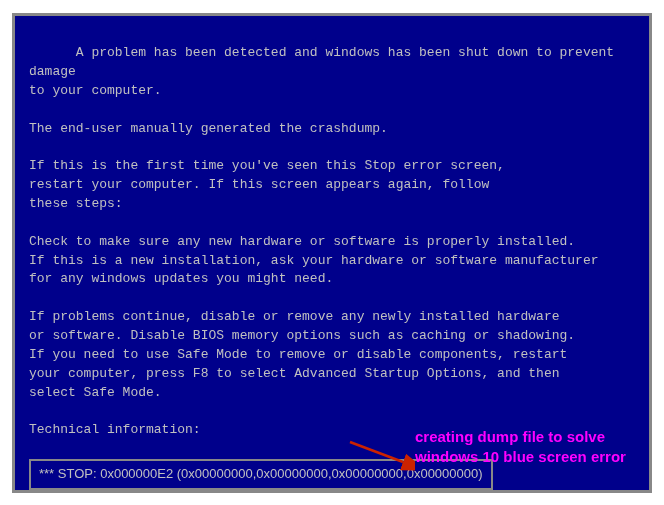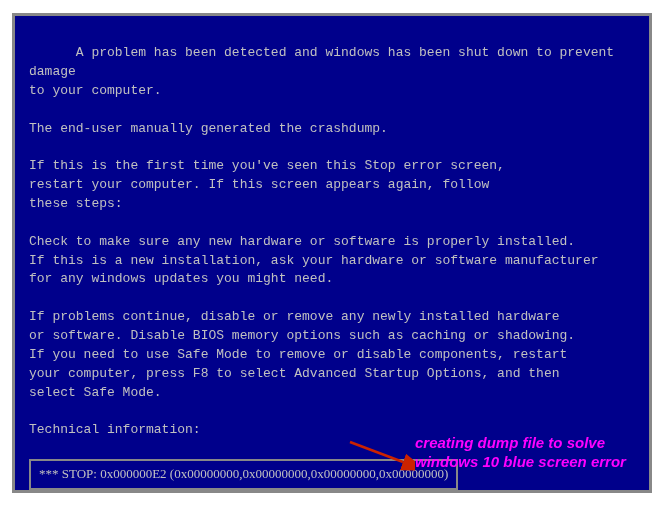--- a/index.html
+++ b/index.html
@@ -35,30 +35,29 @@
       white-space: pre-wrap;
       word-break: break-word;
     }
     .stop-box {
       border: 2px solid #888;
       padding: 4px 8px;
       margin: 0 0;
       display: inline-block;
       background: #00008b;
       color: #c0c0c0;
-      font-family: Liberation Serif, serif;
+      font-family: Liberation Sans, sans-serif;
       font-size: 13px;
     }
     .annotation-area {
       position: absolute;
       bottom: 18px;
       right: 14px;
       display: flex;
-      align-items: flex-end;
-      font-style: italic;
+      align-items: center;
     }
     .arrow-container {
       display: flex;
       align-items: center;
       margin-top: 10px;
     }
     .arrow-svg {
       width: 70px;
       height: 40px;
     }

